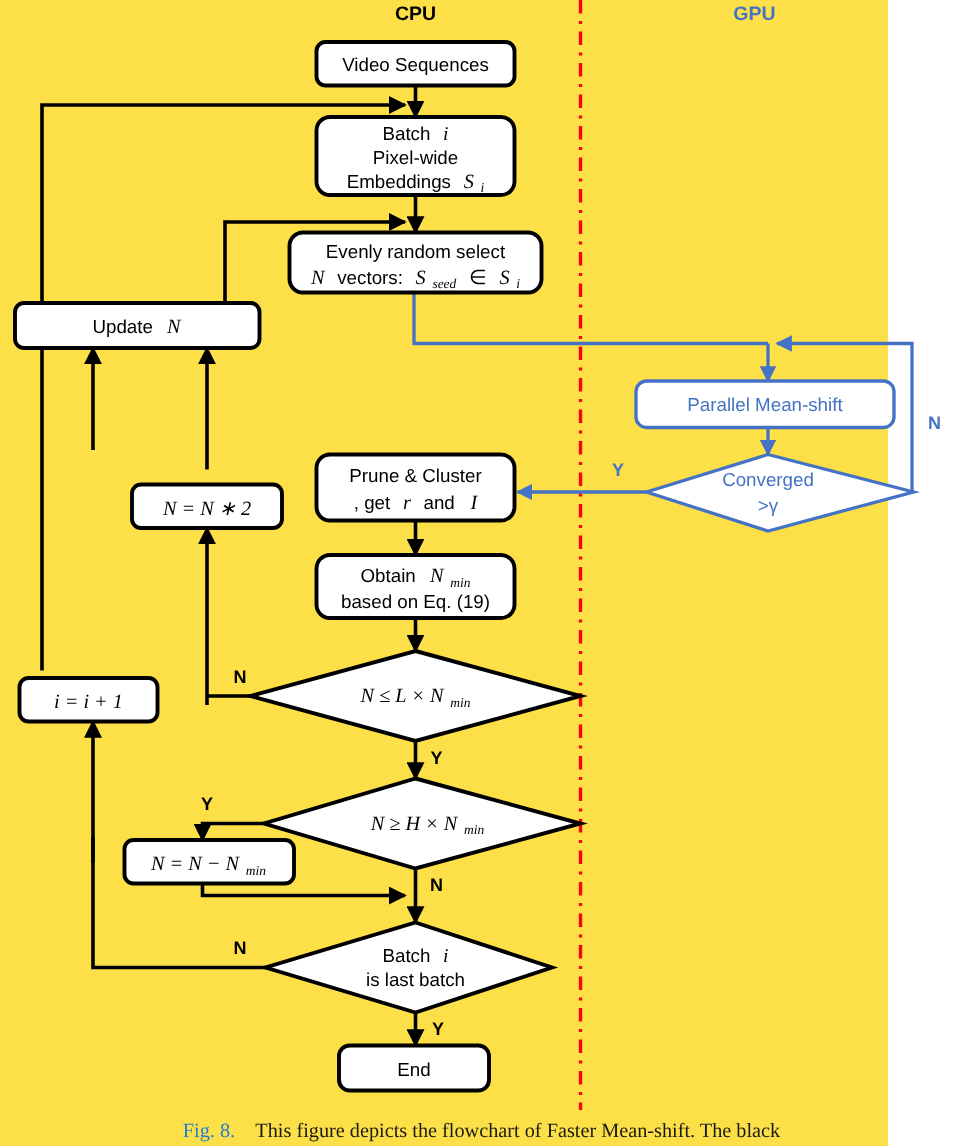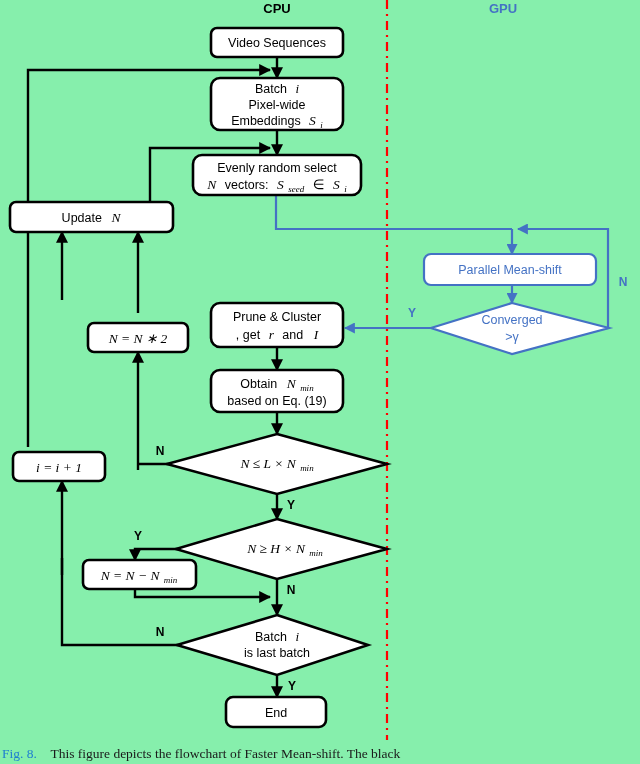--- a/index.html
+++ b/index.html
@@ -9,23 +9,23 @@
   }
   body {
     width: 640px;
     height: 764px;
     font-family: "Liberation Sans", sans-serif;
     overflow: hidden;
     position: relative;
   }
   #figure-root {
     position: relative;
-    width: 640px;
+    width: 592px;
     height: 764px;
-    background: #86efac;
+    background: #fde047;
   }
   svg#flowchart {
     position: absolute;
     top: 0;
     left: 0;
     width: 640px;
     height: 764px;
     display: block;
   }
   .hdr {
@@ -128,20 +128,21 @@
     overflow: hidden;
     white-space: nowrap;
   }
   .caption-text {
     font-family: "Liberation Serif", serif;
     font-size: 13.5px;
     color: #1a1a1a;
     line-height: 20px;
     display: block;
     padding-left: 2px;
+    text-align: center;
   }
   .caption-tag {
     color: #1f7ed0;
   }
 </style>
 </head>
 <body>
 
 <div id="figure-root">
 

